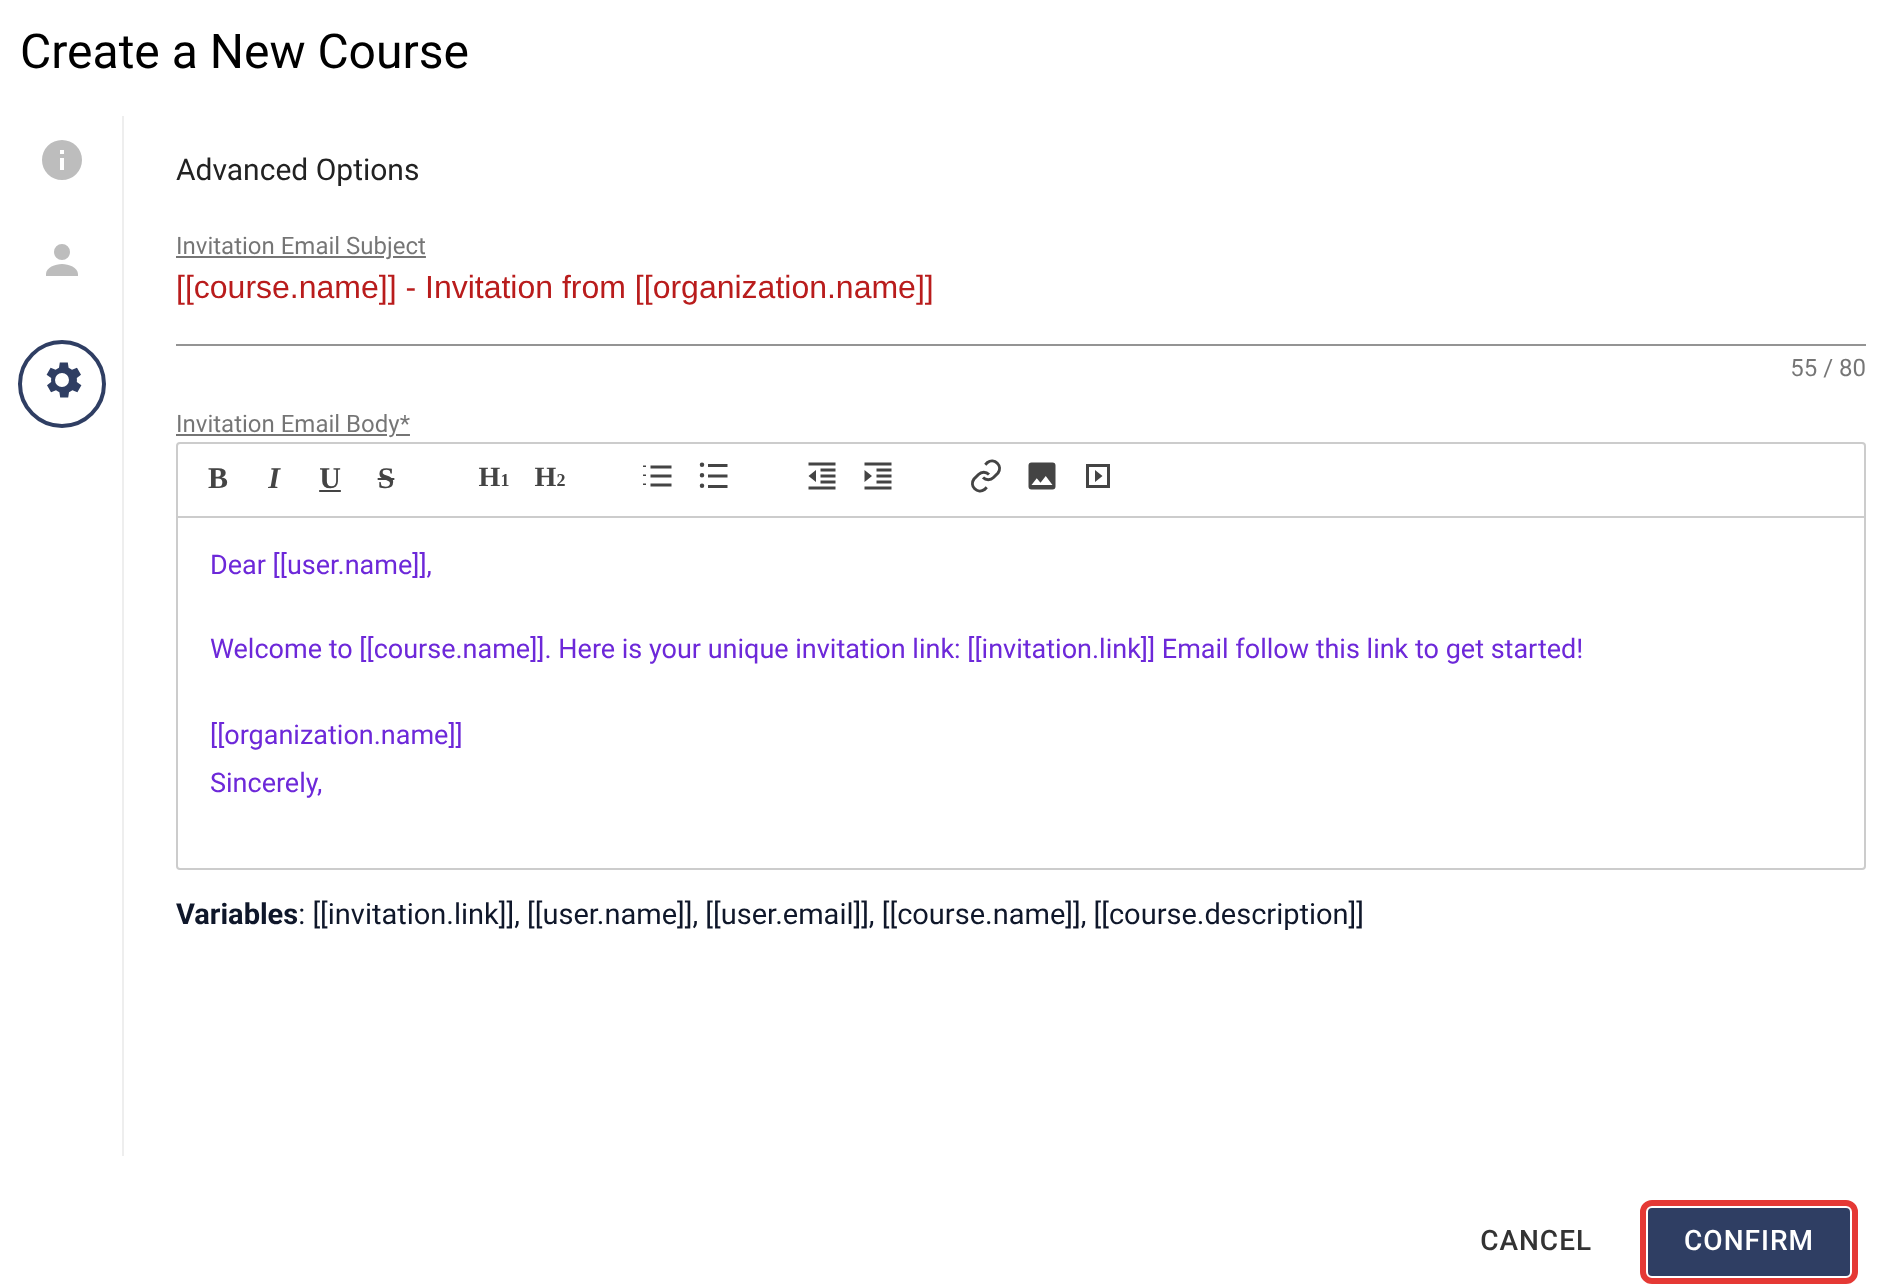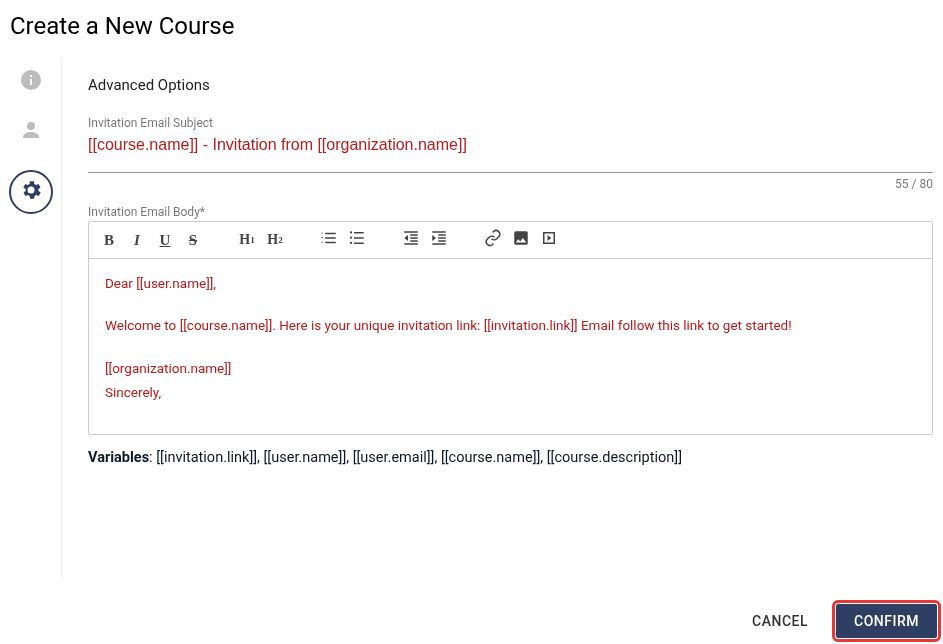--- a/index.html
+++ b/index.html
@@ -5,37 +5,37 @@
     * { box-sizing: border-box; margin: 0; padding: 0; }
     body { font-family: Roboto, -apple-system, BlinkMacSystemFont, "Segoe UI", Arial, sans-serif; background: #fff; color: #212121; width: 943px; height: 644px; overflow: hidden; position: relative; }
     .page-title { font-size: 24px; font-weight: 400; padding: 12px 10px 18px; color: #000000; }
     .layout { display: flex; }
     .stepper { width: 62px; display: flex; flex-direction: column; align-items: center; padding-top: 12px; gap: 26px; border-right: 1px solid #eee; height: 520px; }
     .step-icon { width: 24px; height: 24px; display: flex; align-items: center; justify-content: center; color: #bdbdbd; cursor: pointer; }
     .step-icon.active { width: 44px; height: 44px; border: 2px solid #2f3e63; border-radius: 50%; color: #2f3e63; }
     .step-icon svg { width: 24px; height: 24px; fill: currentColor; }
     .content { flex: 1; padding: 18px 10px 0 26px; }
     .section-heading { font-size: 15px; font-weight: 400; margin-bottom: 22px; color: #222; }
-    .field-label { font-size: 12px; color: rgba(0,0,0,0.54); margin-bottom: 2px; }
+    .field-label { font-size: 12px; color: rgba(0,0,0,0.54); margin-bottom: 2px; text-decoration: underline; }
     .text-input { width: 100%; border: none; border-bottom: 1px solid rgba(0,0,0,0.42); font-size: 16px; padding: 4px 0 18px; outline: none; background: transparent; font-family: Liberation Sans, sans-serif; color: #b91c1c; }
     .counter { font-size: 12px; color: rgba(0,0,0,0.54); text-align: right; margin-top: 4px; }
     .field-group { margin-bottom: 14px; }
     .editor-wrap { border: 1px solid #ccc; border-radius: 2px; }
     .toolbar { display: flex; align-items: center; gap: 4px; padding: 6px 8px; border-bottom: 1px solid #ccc; }
     .toolbar-group { display: flex; align-items: center; gap: 4px; padding: 0 8px 0 0; }
     .tbtn { width: 24px; height: 24px; display: flex; align-items: center; justify-content: center; cursor: pointer; color: #444; border-radius: 2px; font-family: Georgia, serif; }
     .tbtn svg { width: 18px; height: 18px; fill: currentColor; }
     .tbtn.h { font-size: 14px; font-weight: 700; }
     .tbtn.h sub { font-size: 9px; font-weight: 700; }
-    .editor-body { padding: 14px 16px 28px; font-size: 13.5px; line-height: 1.5; color: #b91c1c; min-height: 150px; }
+    .editor-body { padding: 14px 16px 28px; font-size: 13.5px; line-height: 1.5; color: #6d28d9; min-height: 150px; }
     .editor-body p { margin: 0 0 4px; }
     .editor-body p.spacer { height: 14px; }
     .variables { font-size: 14.5px; color: #0f172a; }
     .variables b { font-weight: 700; }
-    .footer { position: absolute; bottom: 6px; right: 6px; display: flex; gap: 10px; align-items: center; }
+    .footer { position: absolute; bottom: 6px; right: 18px; display: flex; gap: 10px; align-items: center; }
     .btn { font-size: 14px; font-weight: 500; letter-spacing: 0.5px; padding: 9px 18px; border: none; cursor: pointer; font-family: inherit; background: transparent; color: #333; border-radius: 2px; display: inline-flex; align-items: center; justify-content: center; }
     .btn-confirm { background: #2f3e63; color: #fff; outline: 3px solid #e53935; outline-offset: 1px; }
     .sep { width: 14px; }
     .tbtn.bold { font-weight: 900; font-size: 15px; }
     .tbtn.ital { font-style: italic; font-weight: 700; font-size: 15px; }
     .tbtn.und { text-decoration: underline; font-weight: 700; font-size: 15px; }
     .tbtn.strike { text-decoration: line-through; font-weight: 700; font-size: 15px; }
   </style>
 </head>
 <body>

